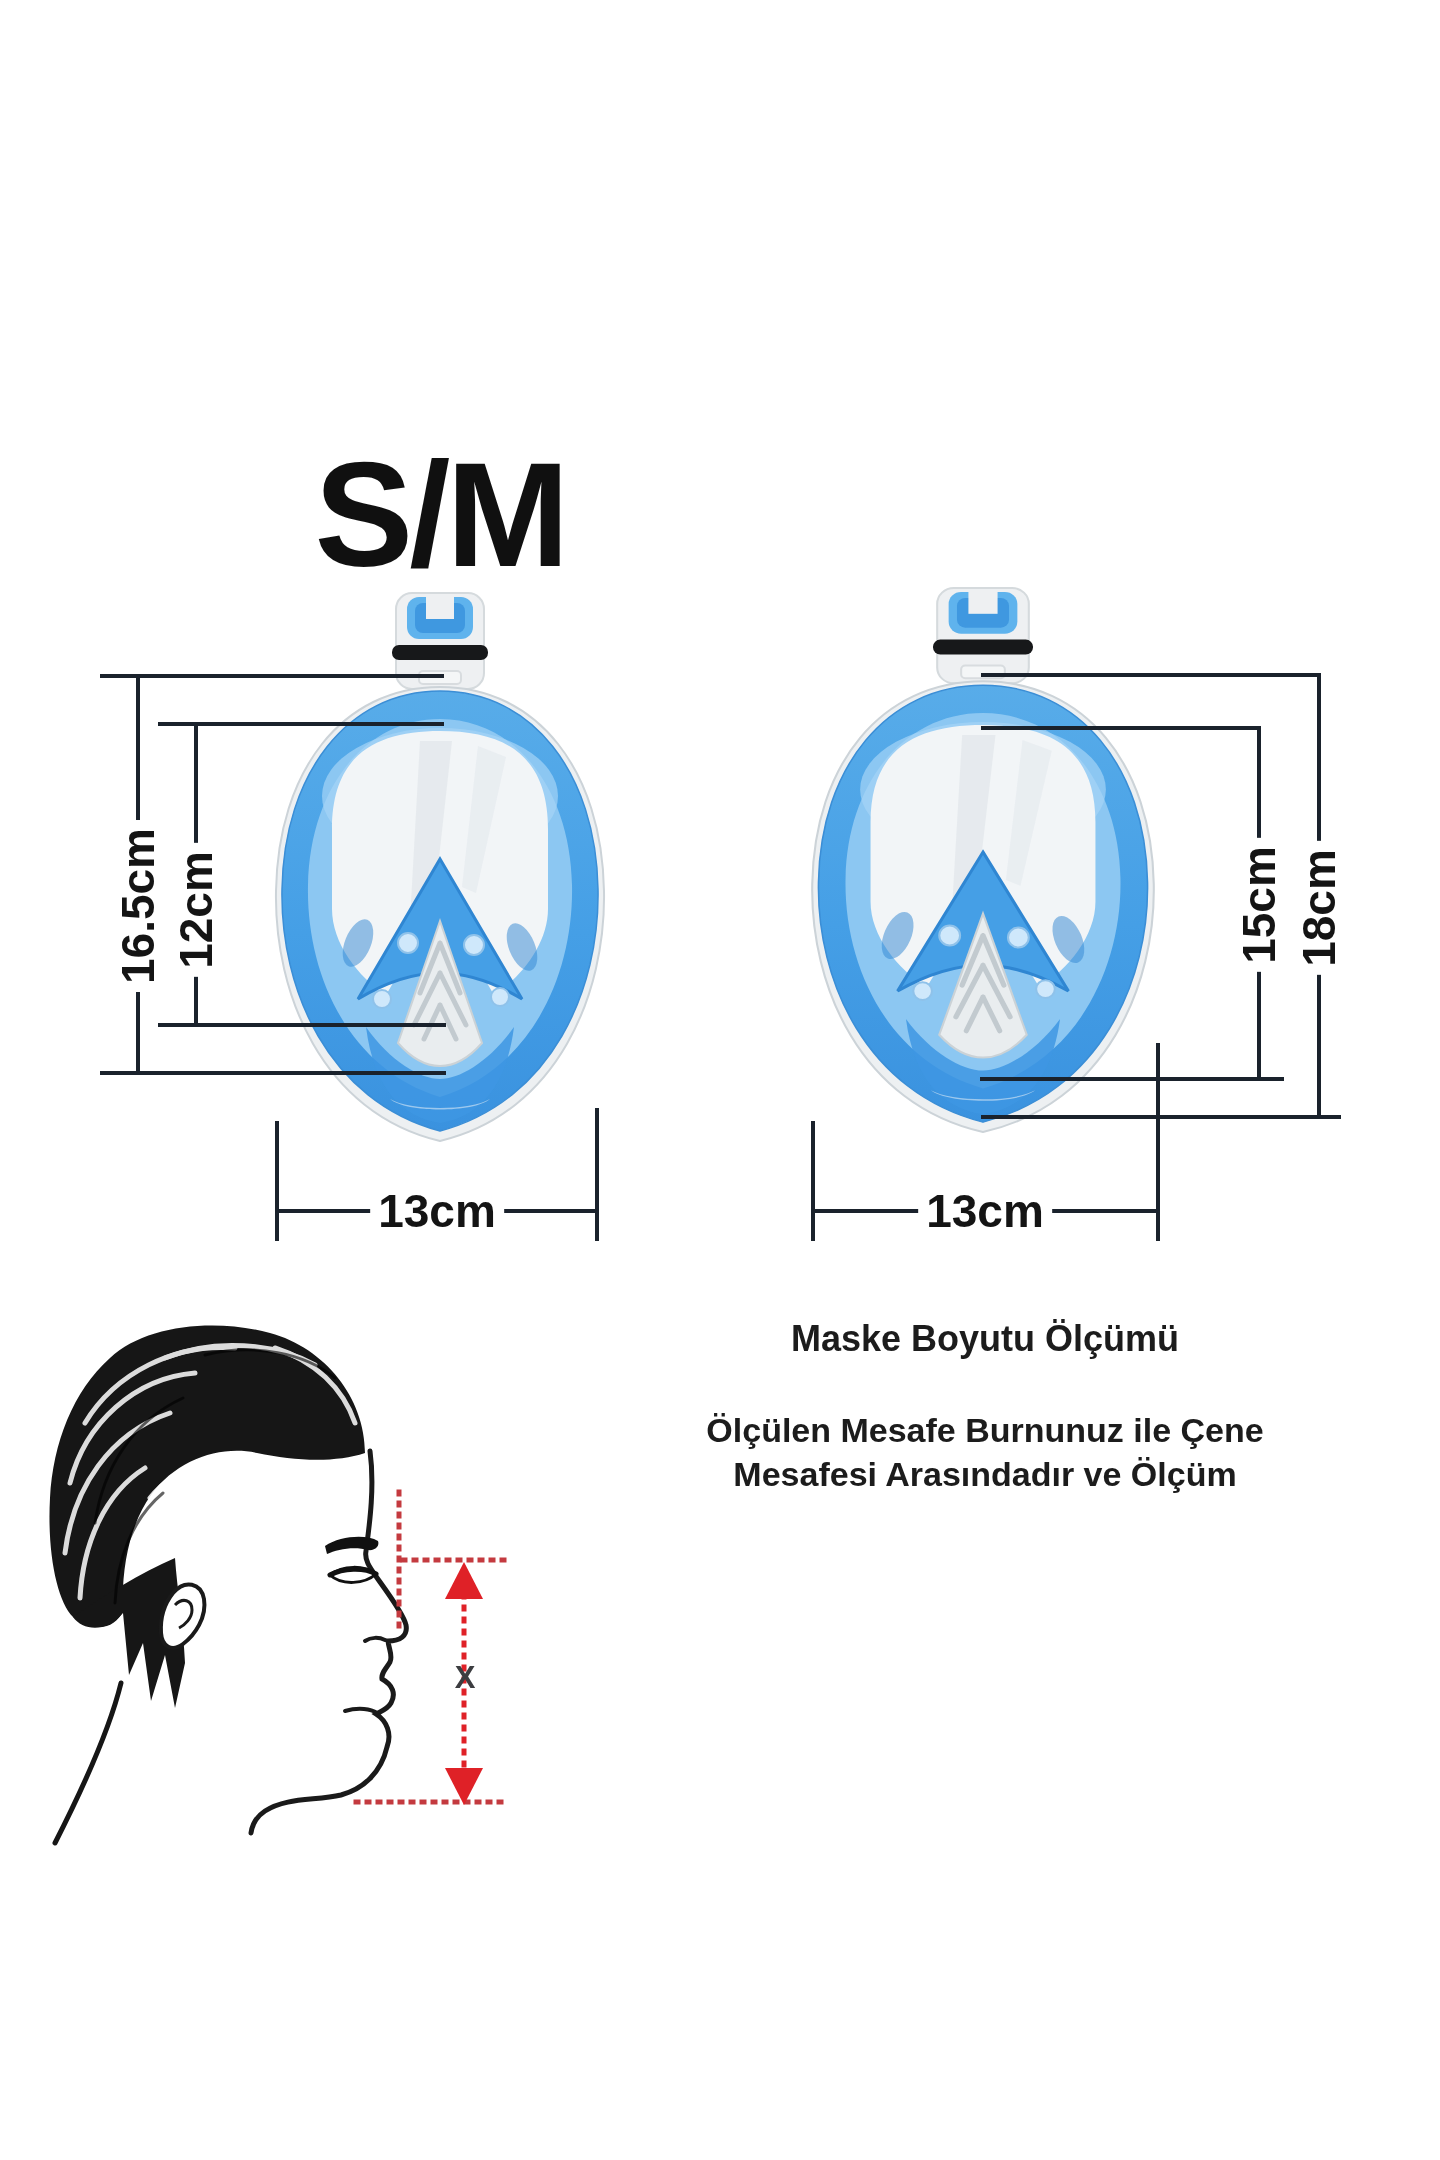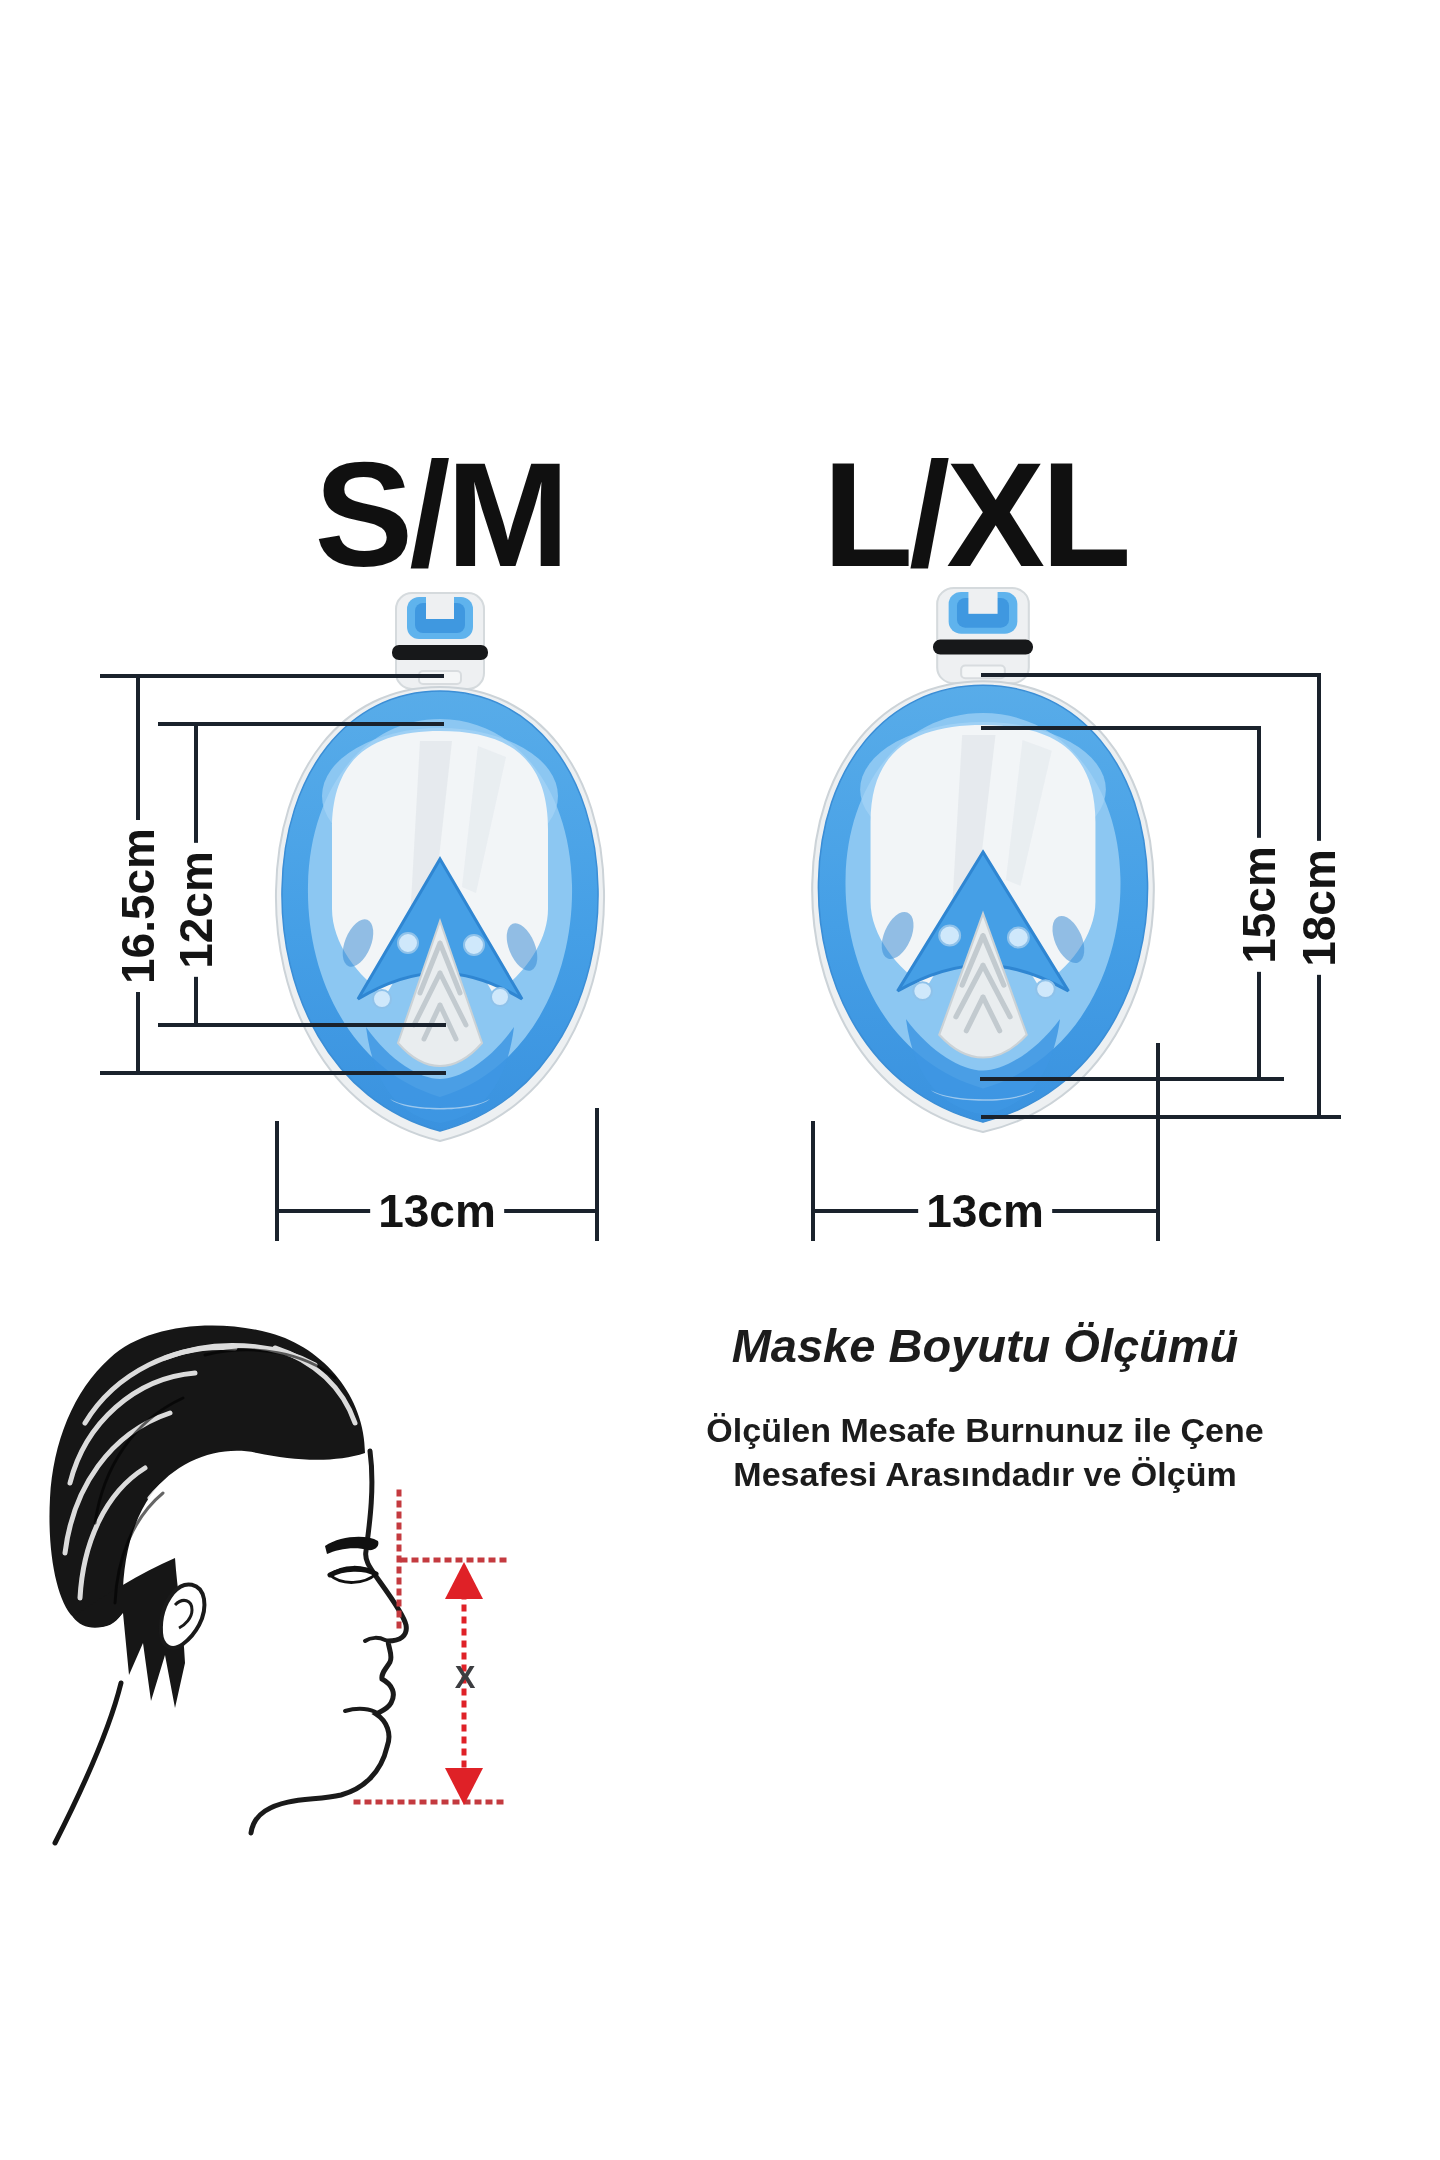--- a/index.html
+++ b/index.html
@@ -19,21 +19,21 @@
   .dim.v{width:4px;}
   .dim-label{
     position:absolute;background:#ffffff;color:#141414;font-weight:bold;
     font-size:46px;line-height:46px;padding:2px 8px;white-space:nowrap;
     transform:translate(-50%,-50%);
   }
   .dim-label.rot{transform:translate(-50%,-50%) rotate(-90deg);}
   
   .guide-heading{
     position:absolute;left:685px;top:1270px;width:600px;text-align:center;
-    font-size:47px;font-weight:bold;color:#1c1c1c;font-style:italic;
+    font-size:36px;font-weight:bold;color:#1c1c1c;
   }
   .guide-desc{
     position:absolute;left:660px;top:1360px;width:650px;text-align:center;
     font-size:34px;line-height:44px;font-weight:bold;color:#1c1c1c;
   }
   .instr{
     position:absolute;left:562px;width:866px;text-align:center;
     font-size:27px;font-weight:bold;color:#151515;white-space:nowrap;
   }
   .x-marker{
@@ -87,21 +87,20 @@
         <path d="M170,330 L212,452 C198,468 184,475 170,475 C156,475 142,468 128,452 Z" fill="#e9edef" stroke="#cbd2d6" stroke-width="2"></path>
         <path d="M170,352 L190,402 M170,352 L150,402 M170,382 L196,434 M170,382 L144,434 M170,414 L186,448 M170,414 L154,448" stroke="#c2cacf" stroke-width="5" fill="none" stroke-linecap="round"></path>
 
         <path d="M96,436 C120,470 150,488 170,488 C190,488 220,470 244,436 C236,498 208,526 170,532 C132,526 104,498 96,436 Z" fill="#3e97e3" opacity="0.85"></path>
         <path d="M120,508 C140,520 200,520 220,508 C204,522 136,522 120,508 Z" fill="#dceaf5" opacity="0.6"></path>
       </symbol>
     </defs>
   </svg>
 
   <div class="size-title" style="left:230px;top:402px">S/M</div>
-  <div class="size-title" style="left:765px;top:402px">L/XL</div>
 
   <svg class="abs" style="left:270px;top:543px" width="340" height="560" viewBox="0 0 340 560">
     <use href="#snorkel-mask"></use>
   </svg>
   <svg class="abs" style="left:806px;top:538px" width="354" height="556" viewBox="0 0 340 560" preserveAspectRatio="none">
     <use href="#snorkel-mask"></use>
   </svg>
 
   <div class="dim h" style="left:100px;top:626px;width:344px"></div>
   <div class="dim h" style="left:158px;top:674px;width:286px"></div>

